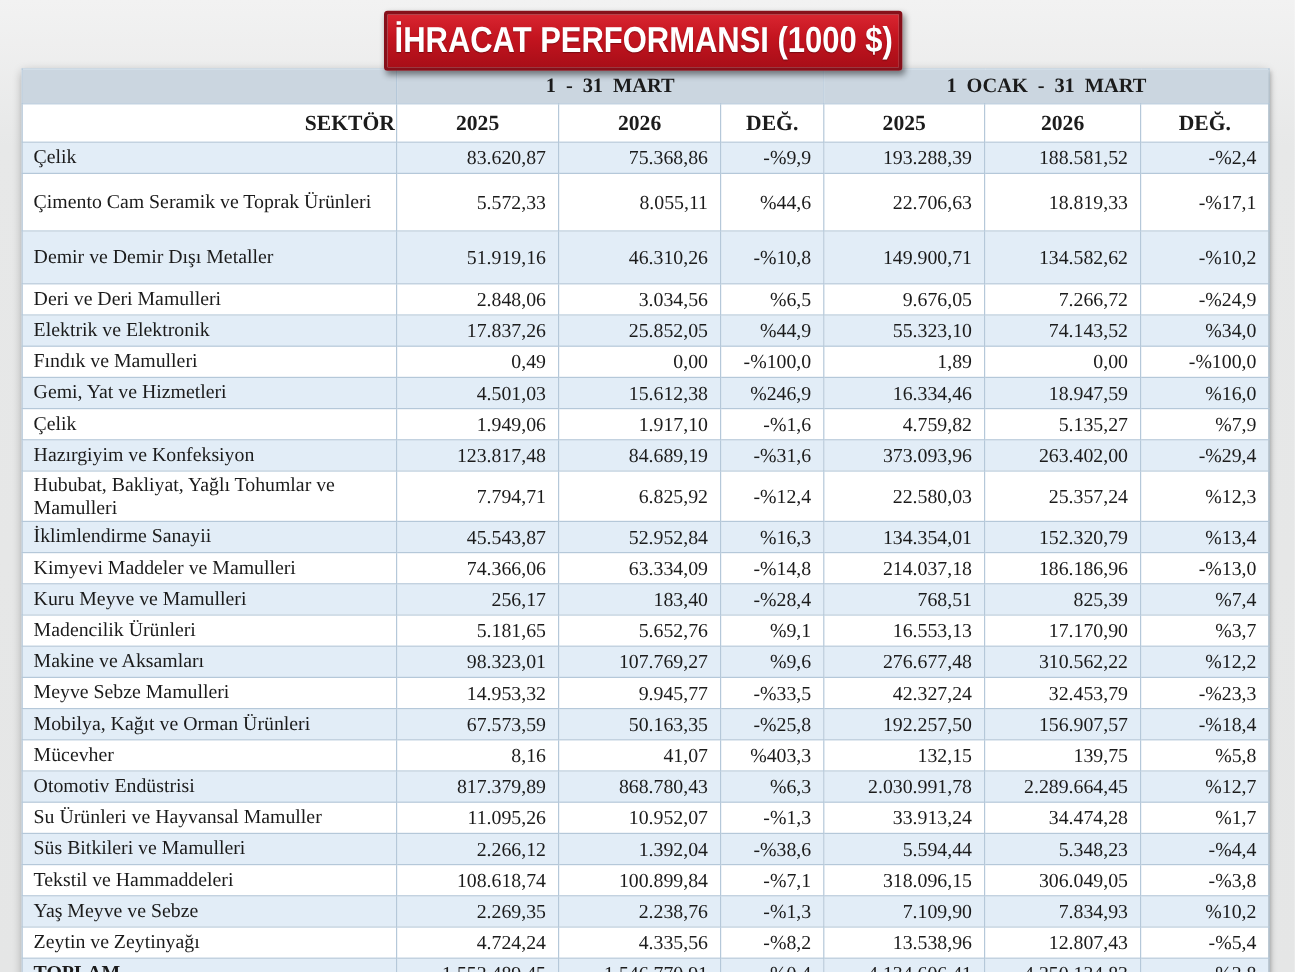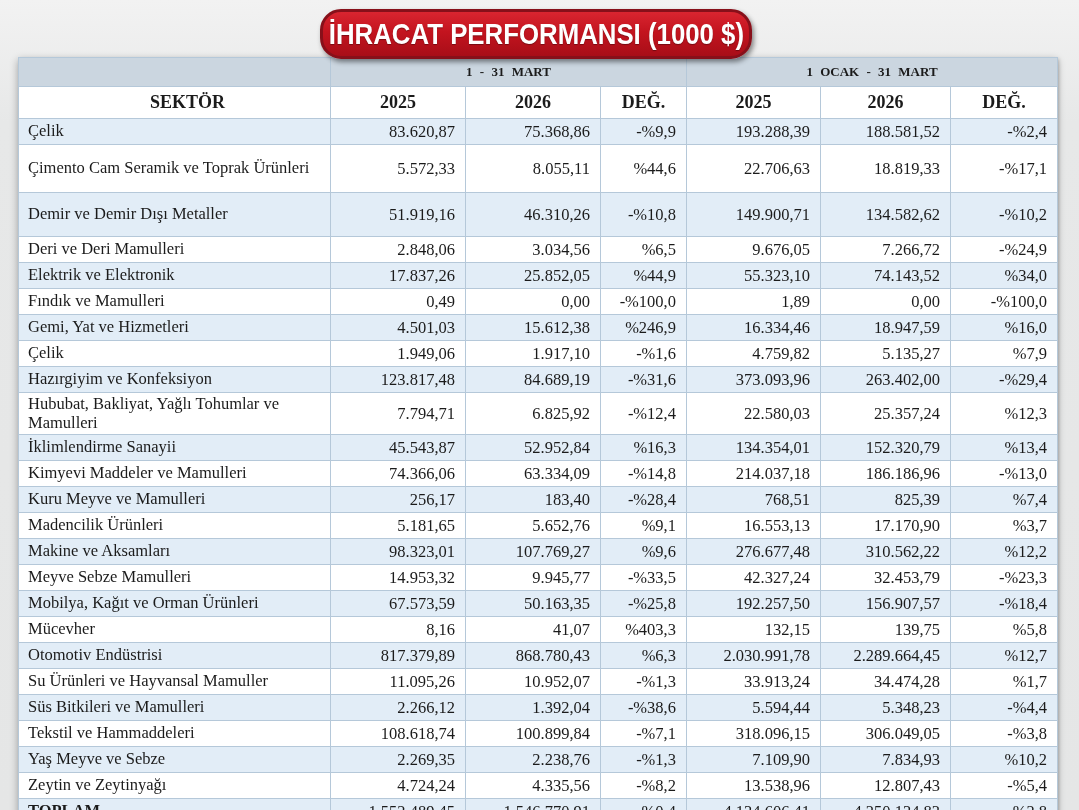--- a/index.html
+++ b/index.html
@@ -5,44 +5,44 @@
   html,body{margin:0;padding:0;}
   body{
     width:1079px;height:810px;position:relative;overflow:hidden;
     background:linear-gradient(180deg,#f2f2f2 0%,#e7e8e8 15%,#e5e6e6 100%);
     font-family:"Liberation Serif", serif;
     color:#1b1b1b;
   }
   .badge{
     position:absolute;left:320px;top:9px;width:426px;height:44px;
     background:linear-gradient(180deg,#d92530 0%,#c3141f 45%,#a80e18 100%);
-    border:3px solid #87101a;border-radius:21px;
+    border:3px solid #87101a;border-radius:3px;
     display:flex;align-items:center;justify-content:center;
     box-shadow:2px 3px 5px rgba(0,0,0,0.45);
     z-index:5;
   }
   .badge span{
     color:#ffffff;font-family:"Liberation Sans", sans-serif;font-weight:bold;
     font-size:30px;white-space:nowrap;transform:scaleX(0.86);
     text-shadow:0 1px 1px rgba(0,0,0,0.35);
   }
   .sheet{
     position:absolute;left:18px;top:57px;width:1039px;background:#ffffff;
     box-shadow:0 3px 8px rgba(0,0,0,0.32), 2px 2px 3px rgba(0,0,0,0.18);
   }
   table{width:100%;border-collapse:collapse;table-layout:fixed;}
   th,td{border:1px solid #b5c8d9;overflow:hidden;}
   thead tr.group-row th{
-    background:#cbd6e0;font-weight:bold;font-size:13px;height:26px;
+    background:#cbd6e0;font-weight:bold;font-size:17px;height:26px;
     text-align:center;word-spacing:4px;
   }
   thead tr.col-row th{
     background:#ffffff;font-weight:bold;font-size:18px;height:29px;
   }
-  thead tr.col-row th.sector{text-align:center;padding-left:27px;}
+  thead tr.col-row th.sector{text-align:right;padding-left:27px;}
   tbody td{font-size:16.5px;height:23px;padding:1px 0;vertical-align:middle;}
   td.sector{text-align:left;padding-left:9px;padding-right:4px;line-height:1.15;}
   td.num{text-align:right;padding-right:10px;}
   tr.shaded td{background:#e2edf7;}
   tr.total td{background:#e2edf7;}
   tr.total td.sector{font-weight:bold;}
 </style>
 </head>
 <body>
 

